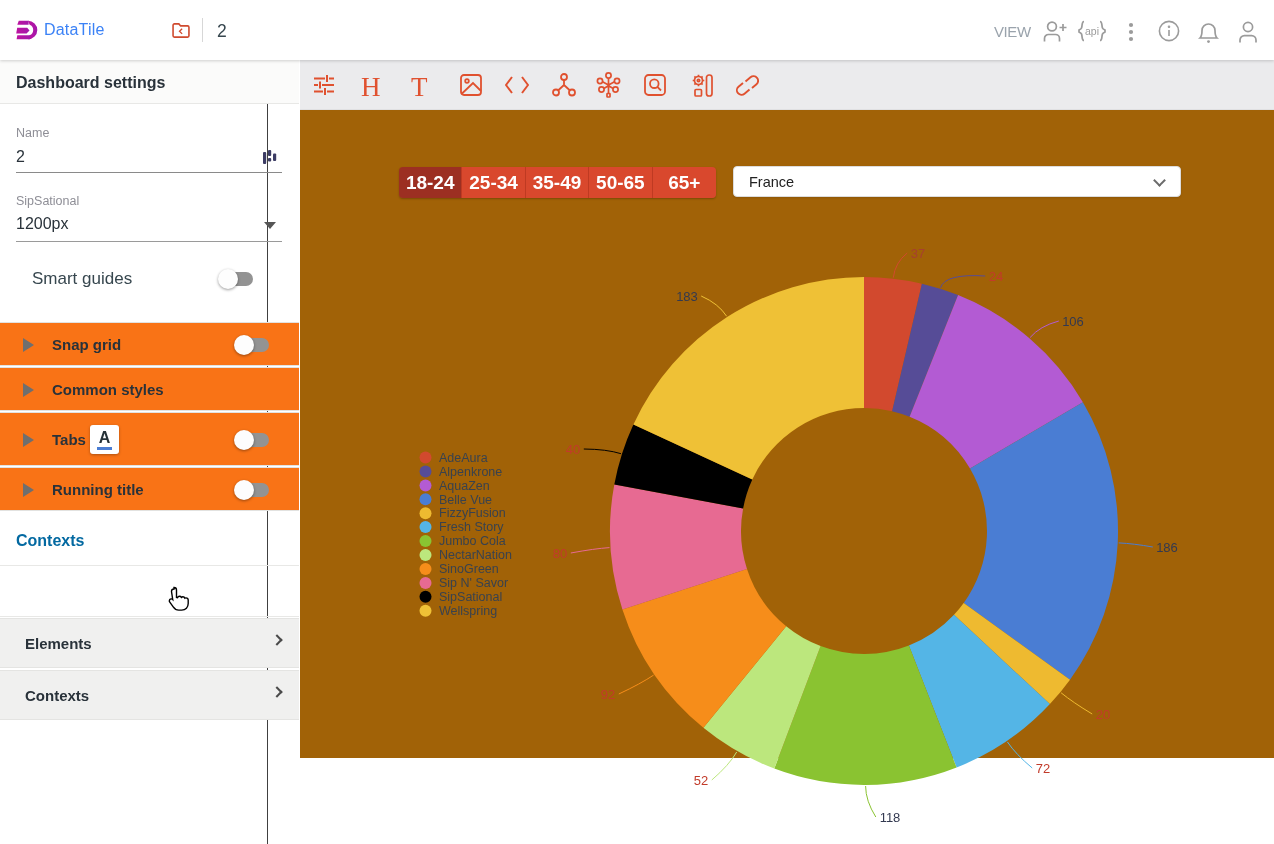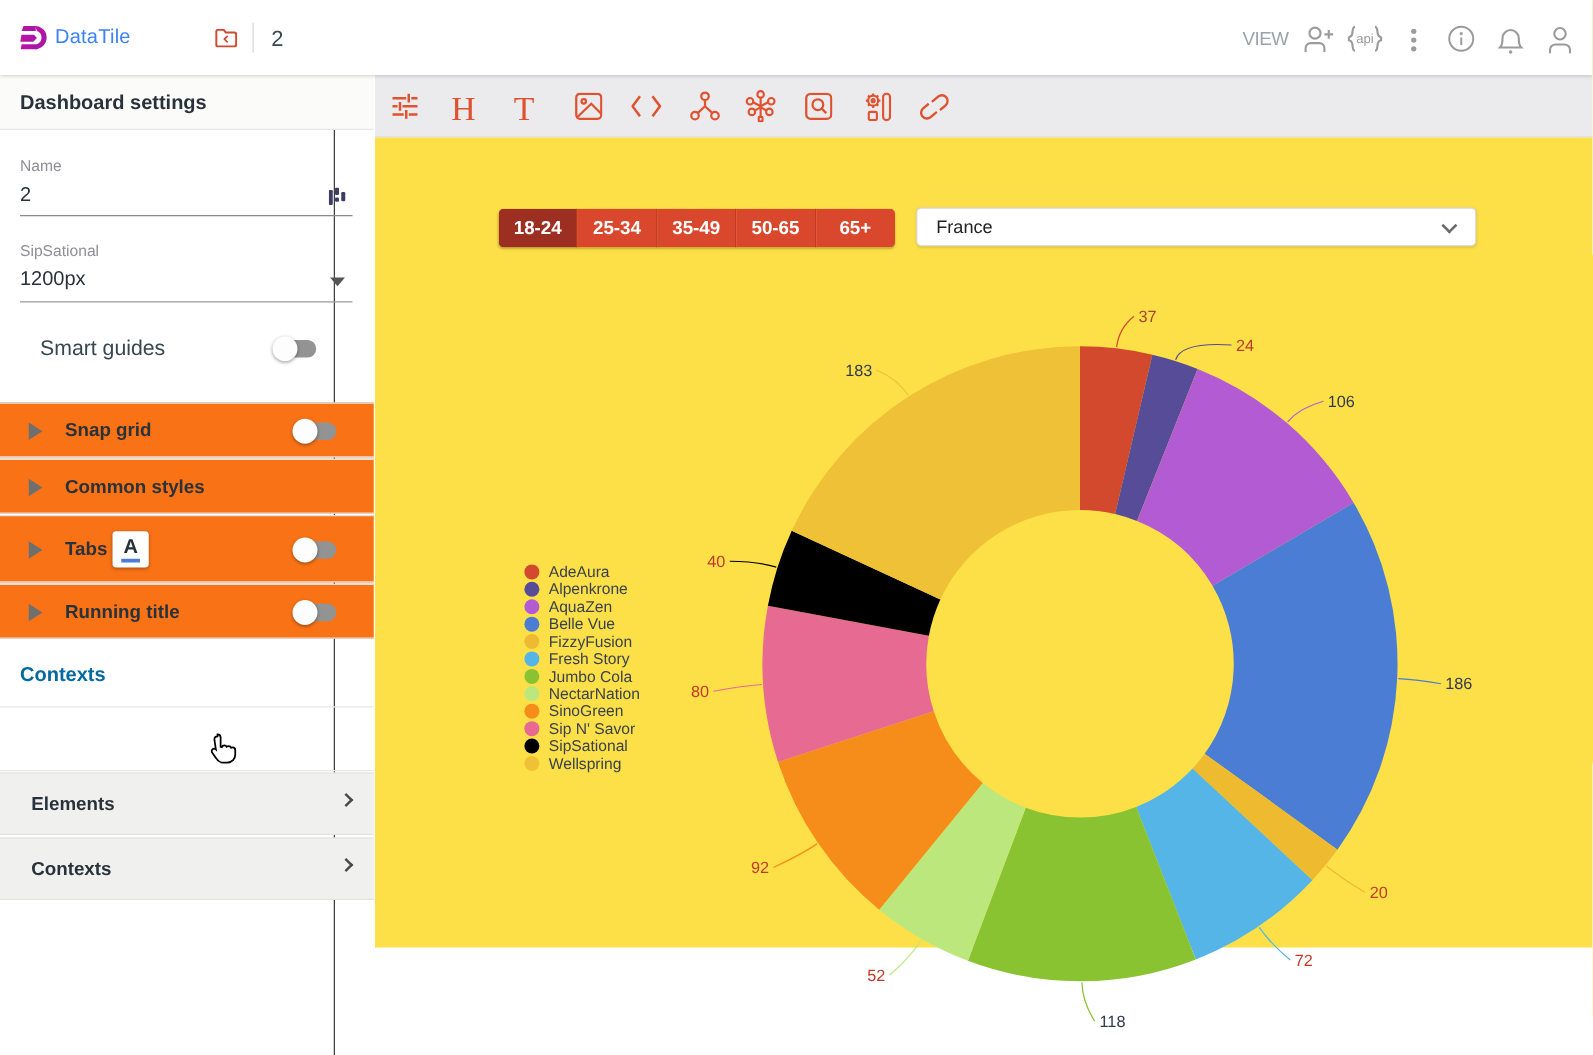--- a/index.html
+++ b/index.html
@@ -30,29 +30,29 @@
 
 #ctxhdr{position:absolute;left:16px;top:472px;font-size:16px;font-weight:700;color:#0369a1}
 #addctx{position:absolute;left:0;top:518px;width:299px;text-align:center;font-size:14.5px;color:#7b8996;text-decoration:underline}
 .secrow{position:absolute;left:0;width:299px;height:50px;background:#f0f0ef;border-top:1px solid #e4e4e2;border-bottom:1px solid #e4e4e2}
 .secrow span{position:absolute;left:25px;top:16px;font-size:15px;font-weight:700;color:#29323a}
 .chev{position:absolute;right:18px;top:17px;width:8px;height:8px;border-right:2px solid #4a4a4a;border-top:2px solid #4a4a4a;transform:rotate(45deg)}
 
 #toolbar{position:absolute;left:300px;top:60px;width:974px;height:50px;background:#ebebed;border-bottom:1px solid #e0e0e2}
 
 #segbtns{position:absolute;left:399px;top:167px;height:31px;display:flex;border-radius:4px;overflow:hidden;box-shadow:0 1px 2px rgba(0,0,0,.25)}
-.segb{width:63.4px;height:31px;background:#d9482d;color:#fff;font-size:15px;font-weight:700;
+.segb{width:63.4px;height:31px;background:#d9482d;color:#fff;font-size:19px;font-weight:700;
  text-align:center;line-height:31px;border-right:1px solid #bf3a22}
 .segb:last-child{border-right:none}
 .segb.sel{background:#9c2f22}
 #fsel{position:absolute;left:733px;top:166px;width:448px;height:31px;background:#fff;border:1px solid #dcdcdc;
  border-radius:4px;box-shadow:0 1px 2px rgba(0,0,0,.12)}
 #fsel span{position:absolute;left:15px;top:7px;font-size:14.5px;color:#222}
 #fsel .dn{position:absolute;right:16px;top:9px;width:9px;height:9px;border-right:2px solid #6b6b6b;border-bottom:2px solid #6b6b6b;transform:rotate(45deg)}
-#chartwrap{position:absolute;left:300px;top:110px;width:974px;height:648px;background:#fde047}
+#chartwrap{position:absolute;left:300px;top:110px;width:974px;height:648px;background:#a16207}
 </style></head>
 <body>
 
 <div id="topbar">
   <svg class="abs" style="left:16px;top:20px" width="24" height="20" viewBox="0 0 24 20">
     <defs>
         <linearGradient id="lg1" x1="0" y1="0" x2="1" y2="0">
       <stop offset="0" stop-color="#bd13a0"></stop>
           <stop offset="1" stop-color="#a318ab"></stop>
         </linearGradient>

